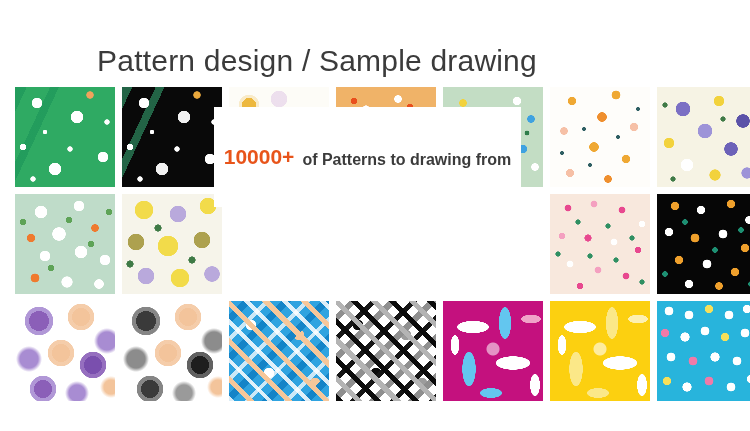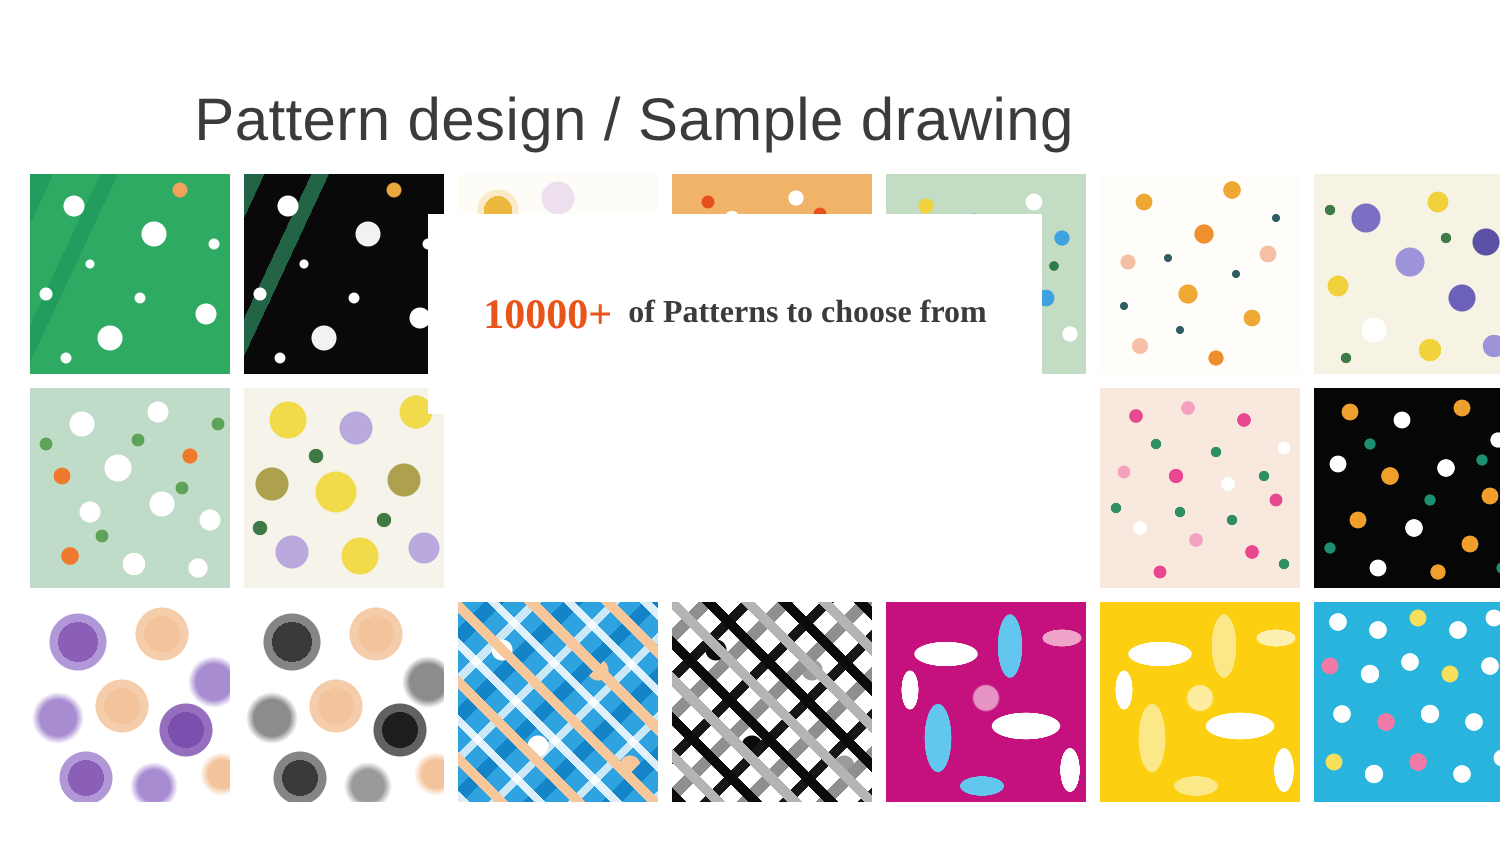--- a/index.html
+++ b/index.html
@@ -39,23 +39,22 @@
     background:#ffffff;
     display:flex;flex-direction:column;
     align-items:center;justify-content:center;
     z-index:5;
   }
   #promo-line1{
     font-size:19px;color:#3b3b3b;font-weight:600;
     margin-bottom:9px;letter-spacing:.2px;
   }
   #promo-line2{
-    display:flex;align-items:center;justify-content:center;
+    display:flex;align-items:flex-end;justify-content:center;
     white-space:nowrap;
-    font-family:Liberation Serif, serif;
   }
   #promo-count{
     font-size:21px;font-weight:700;color:#E8541A;margin-right:8px;
   }
   #promo-suffix{
     font-size:16px;font-weight:600;color:#3b3b3b;
   }
 
   
 
@@ -464,15 +463,15 @@
       <div class="pat p-yellow-damask"></div>
     </div>
     <div class="tile" style="left: 642px; top: 214px;">
       <div class="pat p-turquoise-ditsy"></div>
     </div>
   </div>
 
 <div id="promo-block">
   <div id="promo-line2">
     <span id="promo-count" style="color: rgb(232, 84, 26);">10000+</span>
-    <span id="promo-suffix" style="color: rgb(59, 59, 59);">of Patterns to choose from</span>
+    <span id="promo-suffix" style="color: rgb(59, 59, 59);">of Patterns to drawing from</span>
   </div>
 </div>
 
 </body></html>

